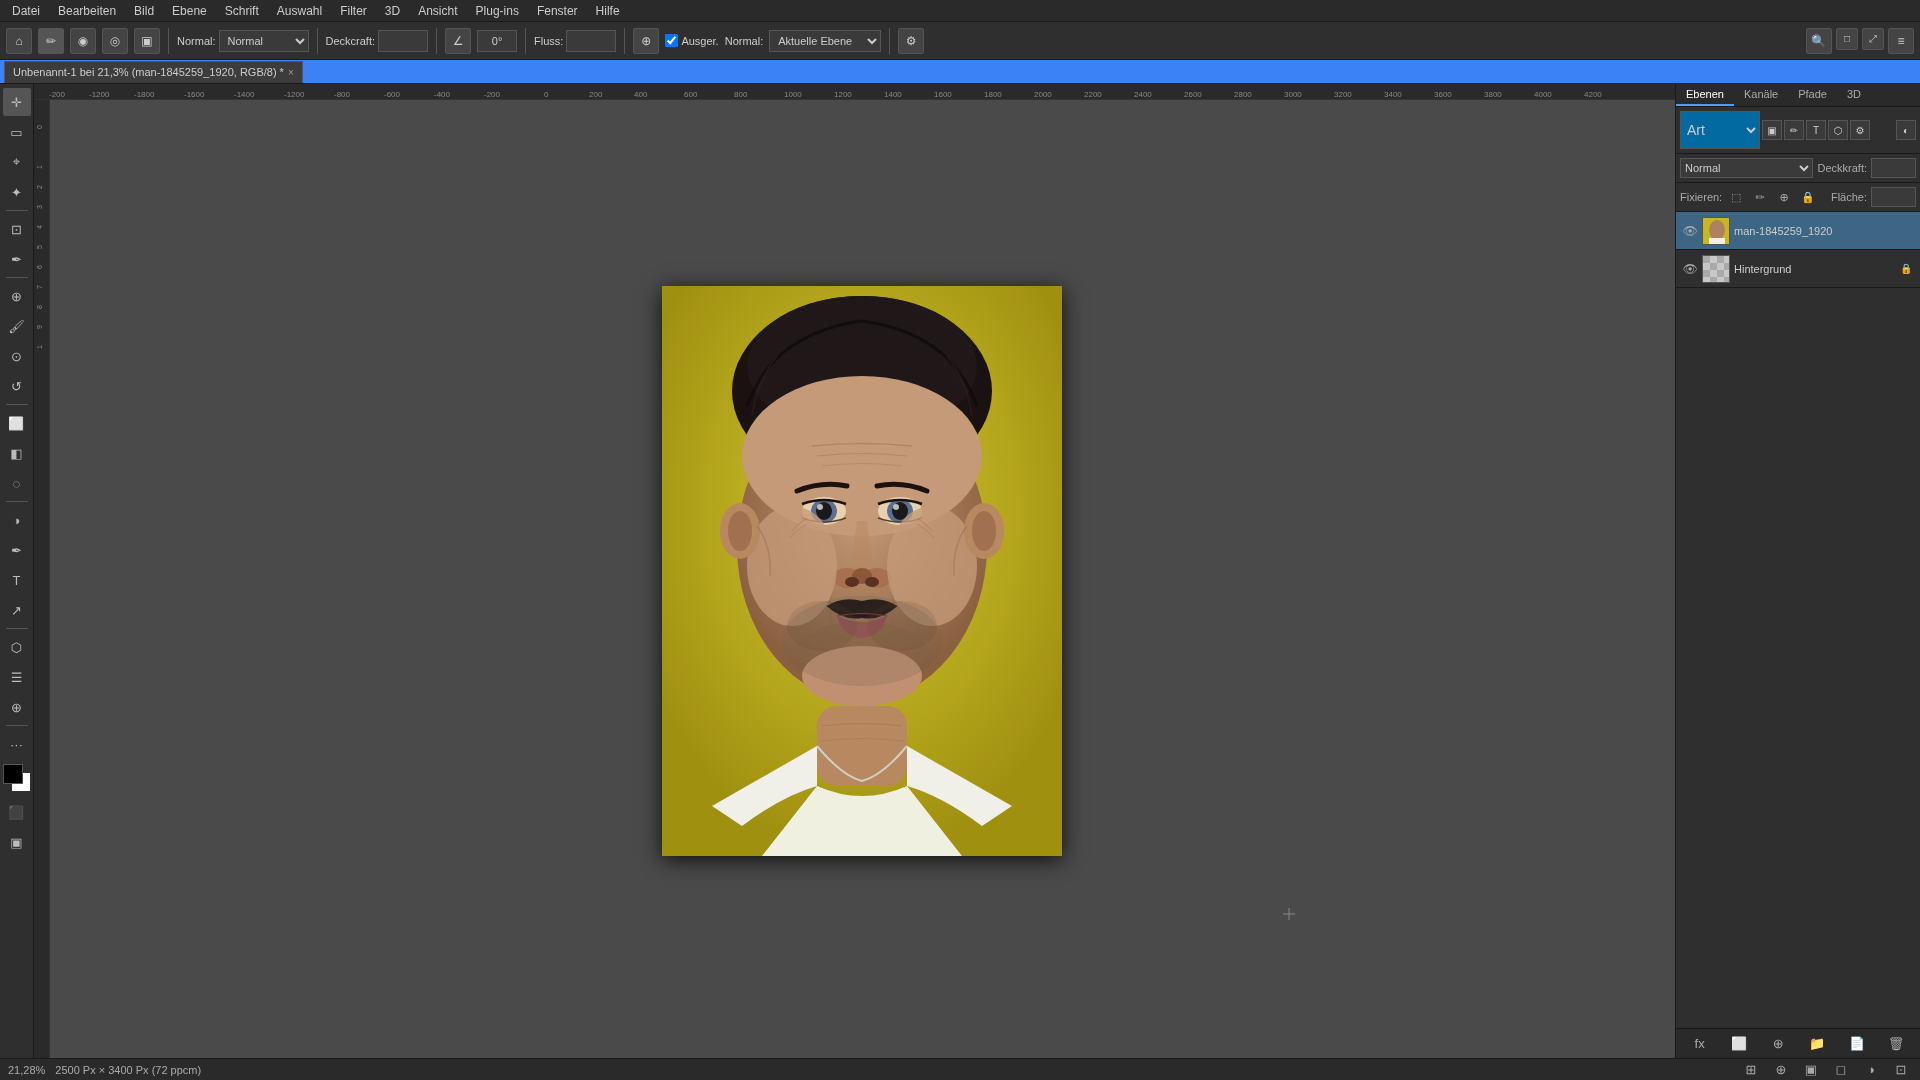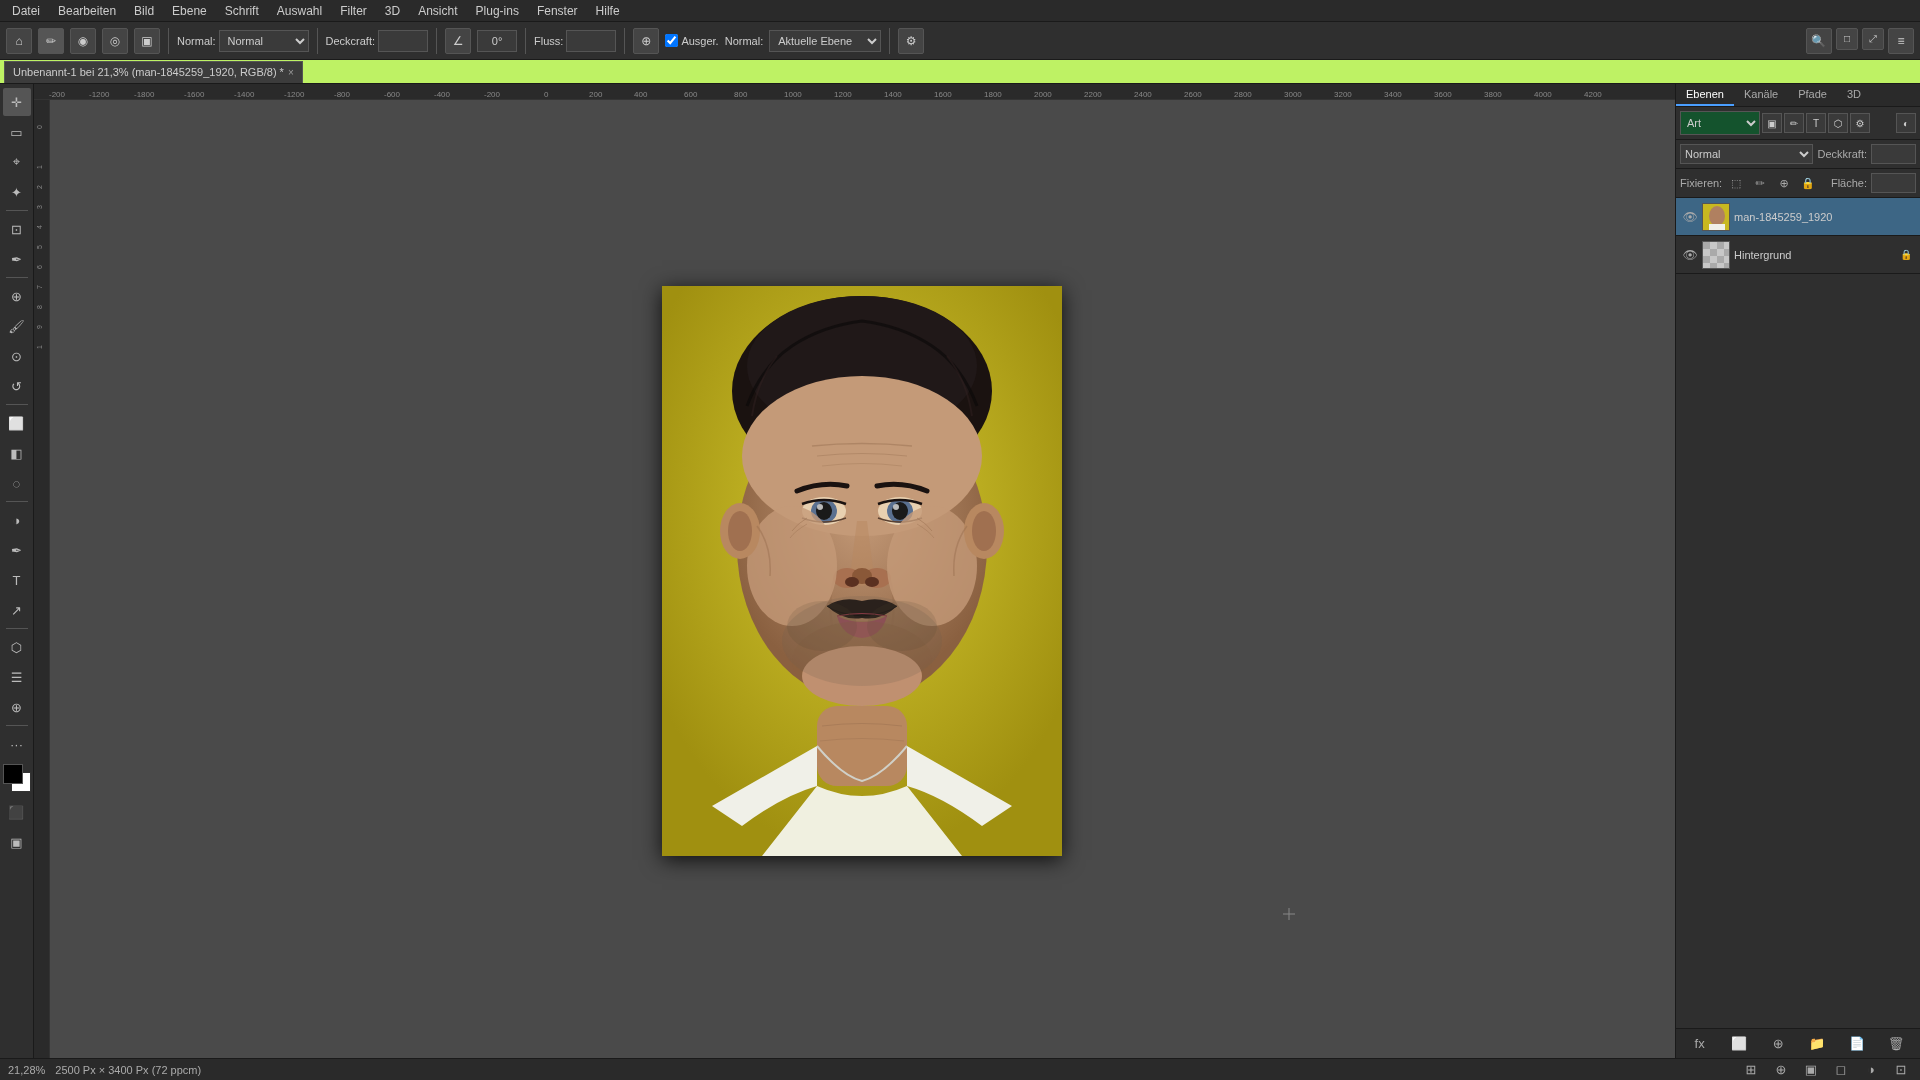--- a/index.html
+++ b/index.html
@@ -12,21 +12,21 @@
     
     #toolbar { display: flex; align-items: center; background: #2f2f2f; height: 38px; padding: 0 6px; gap: 6px; border-bottom: 1px solid #1a1a1a; }
     .toolbar-btn { width: 26px; height: 26px; background: #444; border: 1px solid #555; display: flex; align-items: center; justify-content: center; cursor: pointer; color: #ccc; font-size: 12px; border-radius: 2px; }
     .toolbar-separator { width: 1px; height: 26px; background: #555; margin: 0 2px; }
     .toolbar-label { color: #ccc; font-size: 11px; }
     .toolbar-select { background: #3a3a3a; border: 1px solid #555; color: #ccc; font-size: 11px; height: 22px; padding: 0 4px; cursor: pointer; }
     .toolbar-input { background: #3a3a3a; border: 1px solid #555; color: #ccc; font-size: 11px; height: 22px; width: 50px; padding: 0 4px; text-align: center; }
     .toolbar-group { display: flex; align-items: center; gap: 3px; }
 
     
-    #tabbar { display: flex; align-items: center; background: #bef264; height: 24px; padding: 0 4px; border-bottom: 1px solid #1a1a1a; }
+    #tabbar { display: flex; align-items: center; background: #3b82f6; height: 24px; padding: 0 4px; border-bottom: 1px solid #1a1a1a; }
     .tab { display: flex; align-items: center; background: #3c3c3c; border: 1px solid #555; border-bottom: none; padding: 0 8px; height: 22px; font-size: 11px; color: #ccc; cursor: pointer; gap: 4px; }
     .tab-close { font-size: 10px; color: #999; cursor: pointer; }
 
     
     #main { display: flex; height: calc(1080px - 22px - 38px - 24px - 22px); }
 
     
     #left-toolbar { width: 34px; background: #2f2f2f; border-right: 1px solid #1a1a1a; display: flex; flex-direction: column; align-items: center; padding: 4px 0; gap: 2px; overflow: hidden; }
     .tool-btn { width: 28px; height: 28px; display: flex; align-items: center; justify-content: center; cursor: pointer; color: #bbb; font-size: 13px; border-radius: 2px; position: relative; }
     .tool-btn.active { background: #555; }
@@ -47,21 +47,21 @@
     
     #panel-tabs { display: flex; background: #2a2a2a; border-bottom: 1px solid #1a1a1a; }
     .panel-tab { padding: 4px 10px; font-size: 11px; color: #aaa; cursor: pointer; border-bottom: 2px solid transparent; }
     .panel-tab.active { color: #fff; border-bottom: 2px solid #4a9eff; }
 
     
     #layers-panel { flex: 1; display: flex; flex-direction: column; }
 
     
     #layer-search-bar { display: flex; align-items: center; padding: 4px; gap: 2px; border-bottom: 1px solid #1a1a1a; }
-    .layer-type-select { background: #14532d; border: 1px solid #555; color: #ccc; font-size: 11px; height: 24px; padding: 0 2px; }
+    .layer-type-select { background: #0369a1; border: 1px solid #555; color: #ccc; font-size: 14px; height: 38px; padding: 0 2px; }
     .layer-icon-btn { width: 20px; height: 20px; background: #3a3a3a; border: 1px solid #555; display: flex; align-items: center; justify-content: center; cursor: pointer; color: #ccc; font-size: 10px; }
 
     #layer-blend-bar { display: flex; align-items: center; padding: 4px; gap: 4px; border-bottom: 1px solid #1a1a1a; }
     .blend-select { flex: 1; background: #3a3a3a; border: 1px solid #555; color: #ccc; font-size: 11px; height: 20px; }
     .opacity-label { font-size: 11px; color: #aaa; }
     .opacity-input { width: 45px; background: #3a3a3a; border: 1px solid #555; color: #ccc; font-size: 11px; height: 20px; text-align: right; padding: 0 2px; }
 
     #layer-lock-bar { display: flex; align-items: center; padding: 4px; gap: 4px; border-bottom: 1px solid #1a1a1a; }
     .lock-label { font-size: 11px; color: #aaa; margin-right: 0; }
     .lock-icon-btn { width: 20px; height: 20px; display: flex; align-items: center; justify-content: center; cursor: pointer; color: #aaa; font-size: 11px; }

